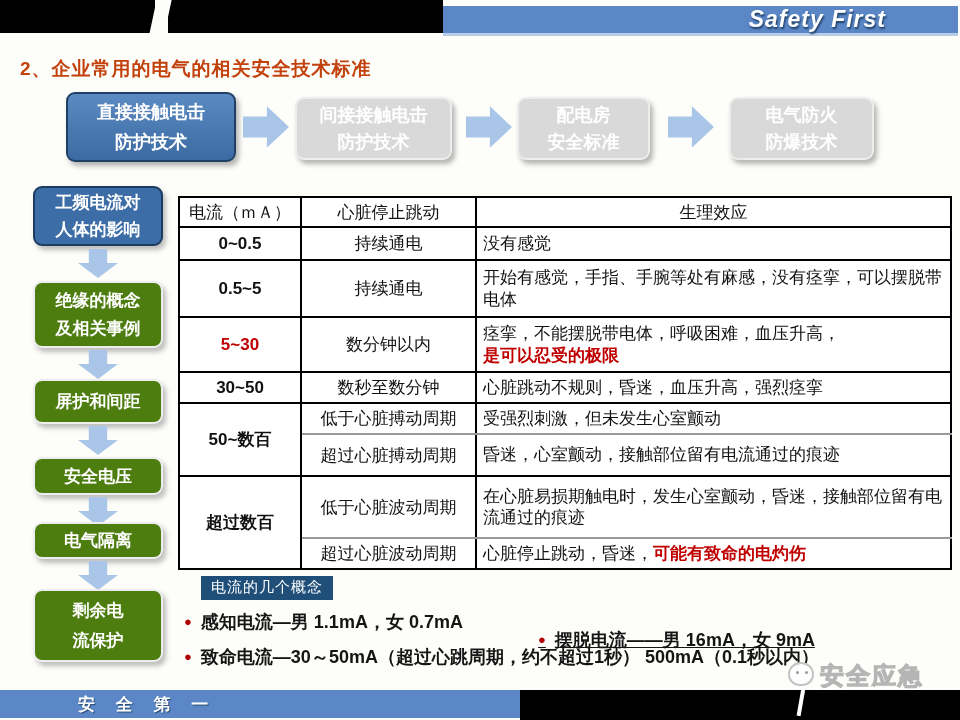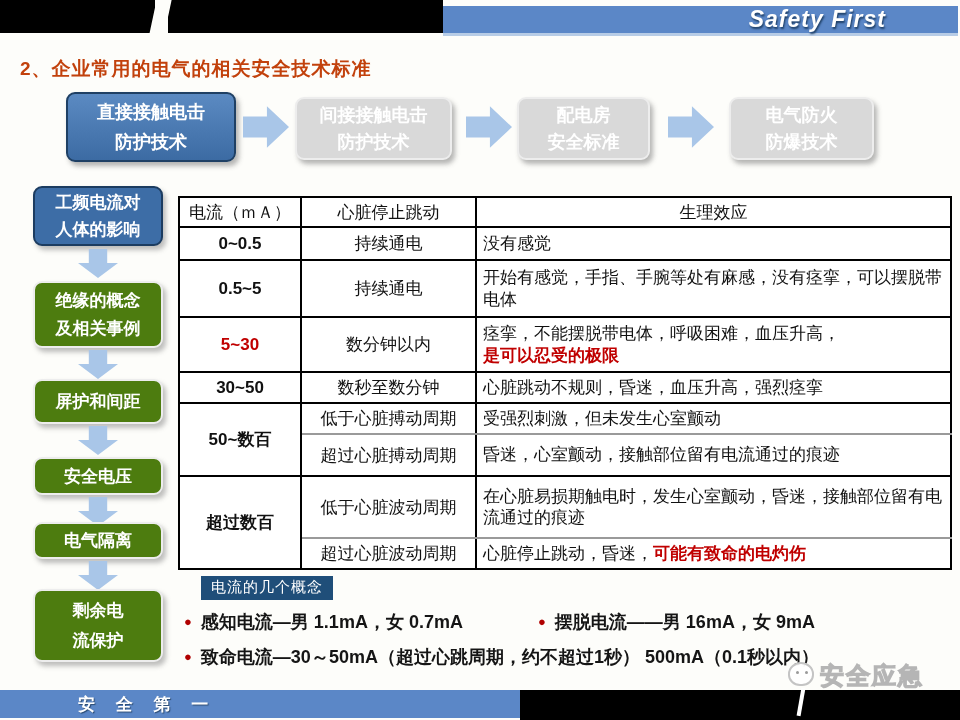--- a/index.html
+++ b/index.html
@@ -66,21 +66,21 @@
   .gray-bottom { border-bottom:2px solid #9a9a9a !important; }
   .sub td { border-top:2px solid #9a9a9a !important; }
   
   .concepts { position:absolute; left:178px; top:576px; width:776px;padding-left:23px; }
   .badge {
     display:inline-block; background:#1f4e79; color:#fff; font-size:15px;
     padding:2px 10px 3px 10px; letter-spacing:1px;
   }
   .cline { position:absolute; white-space:nowrap; font-size:18px; font-weight:600; color:#151515; }
   .cline1a { left:6px;  top:34px; }
-  .cline1b { left:360px; top:34px; }
+  .cline1b { left:360px; top:52px;text-decoration:underline; }
   .cline2  { left:6px;  top:69px; }
   .blt { color:#b00000; font-size:13px; margin-right:9px; vertical-align:2px; }
   
   .foot-blue {
     position:absolute; left:0; top:690px; width:520px; height:28px; background:#5b87c7;
     display:flex; align-items:center; padding-left:78px;
   }
   .foot-blue .ftext { color:#fff; font-weight:bold; font-size:17px; letter-spacing:8px; text-shadow:1px 1px 1px #2a4a70; }
   .foot-black { position:absolute; left:520px; top:690px; width:440px; height:30px; background:#000; }
   

